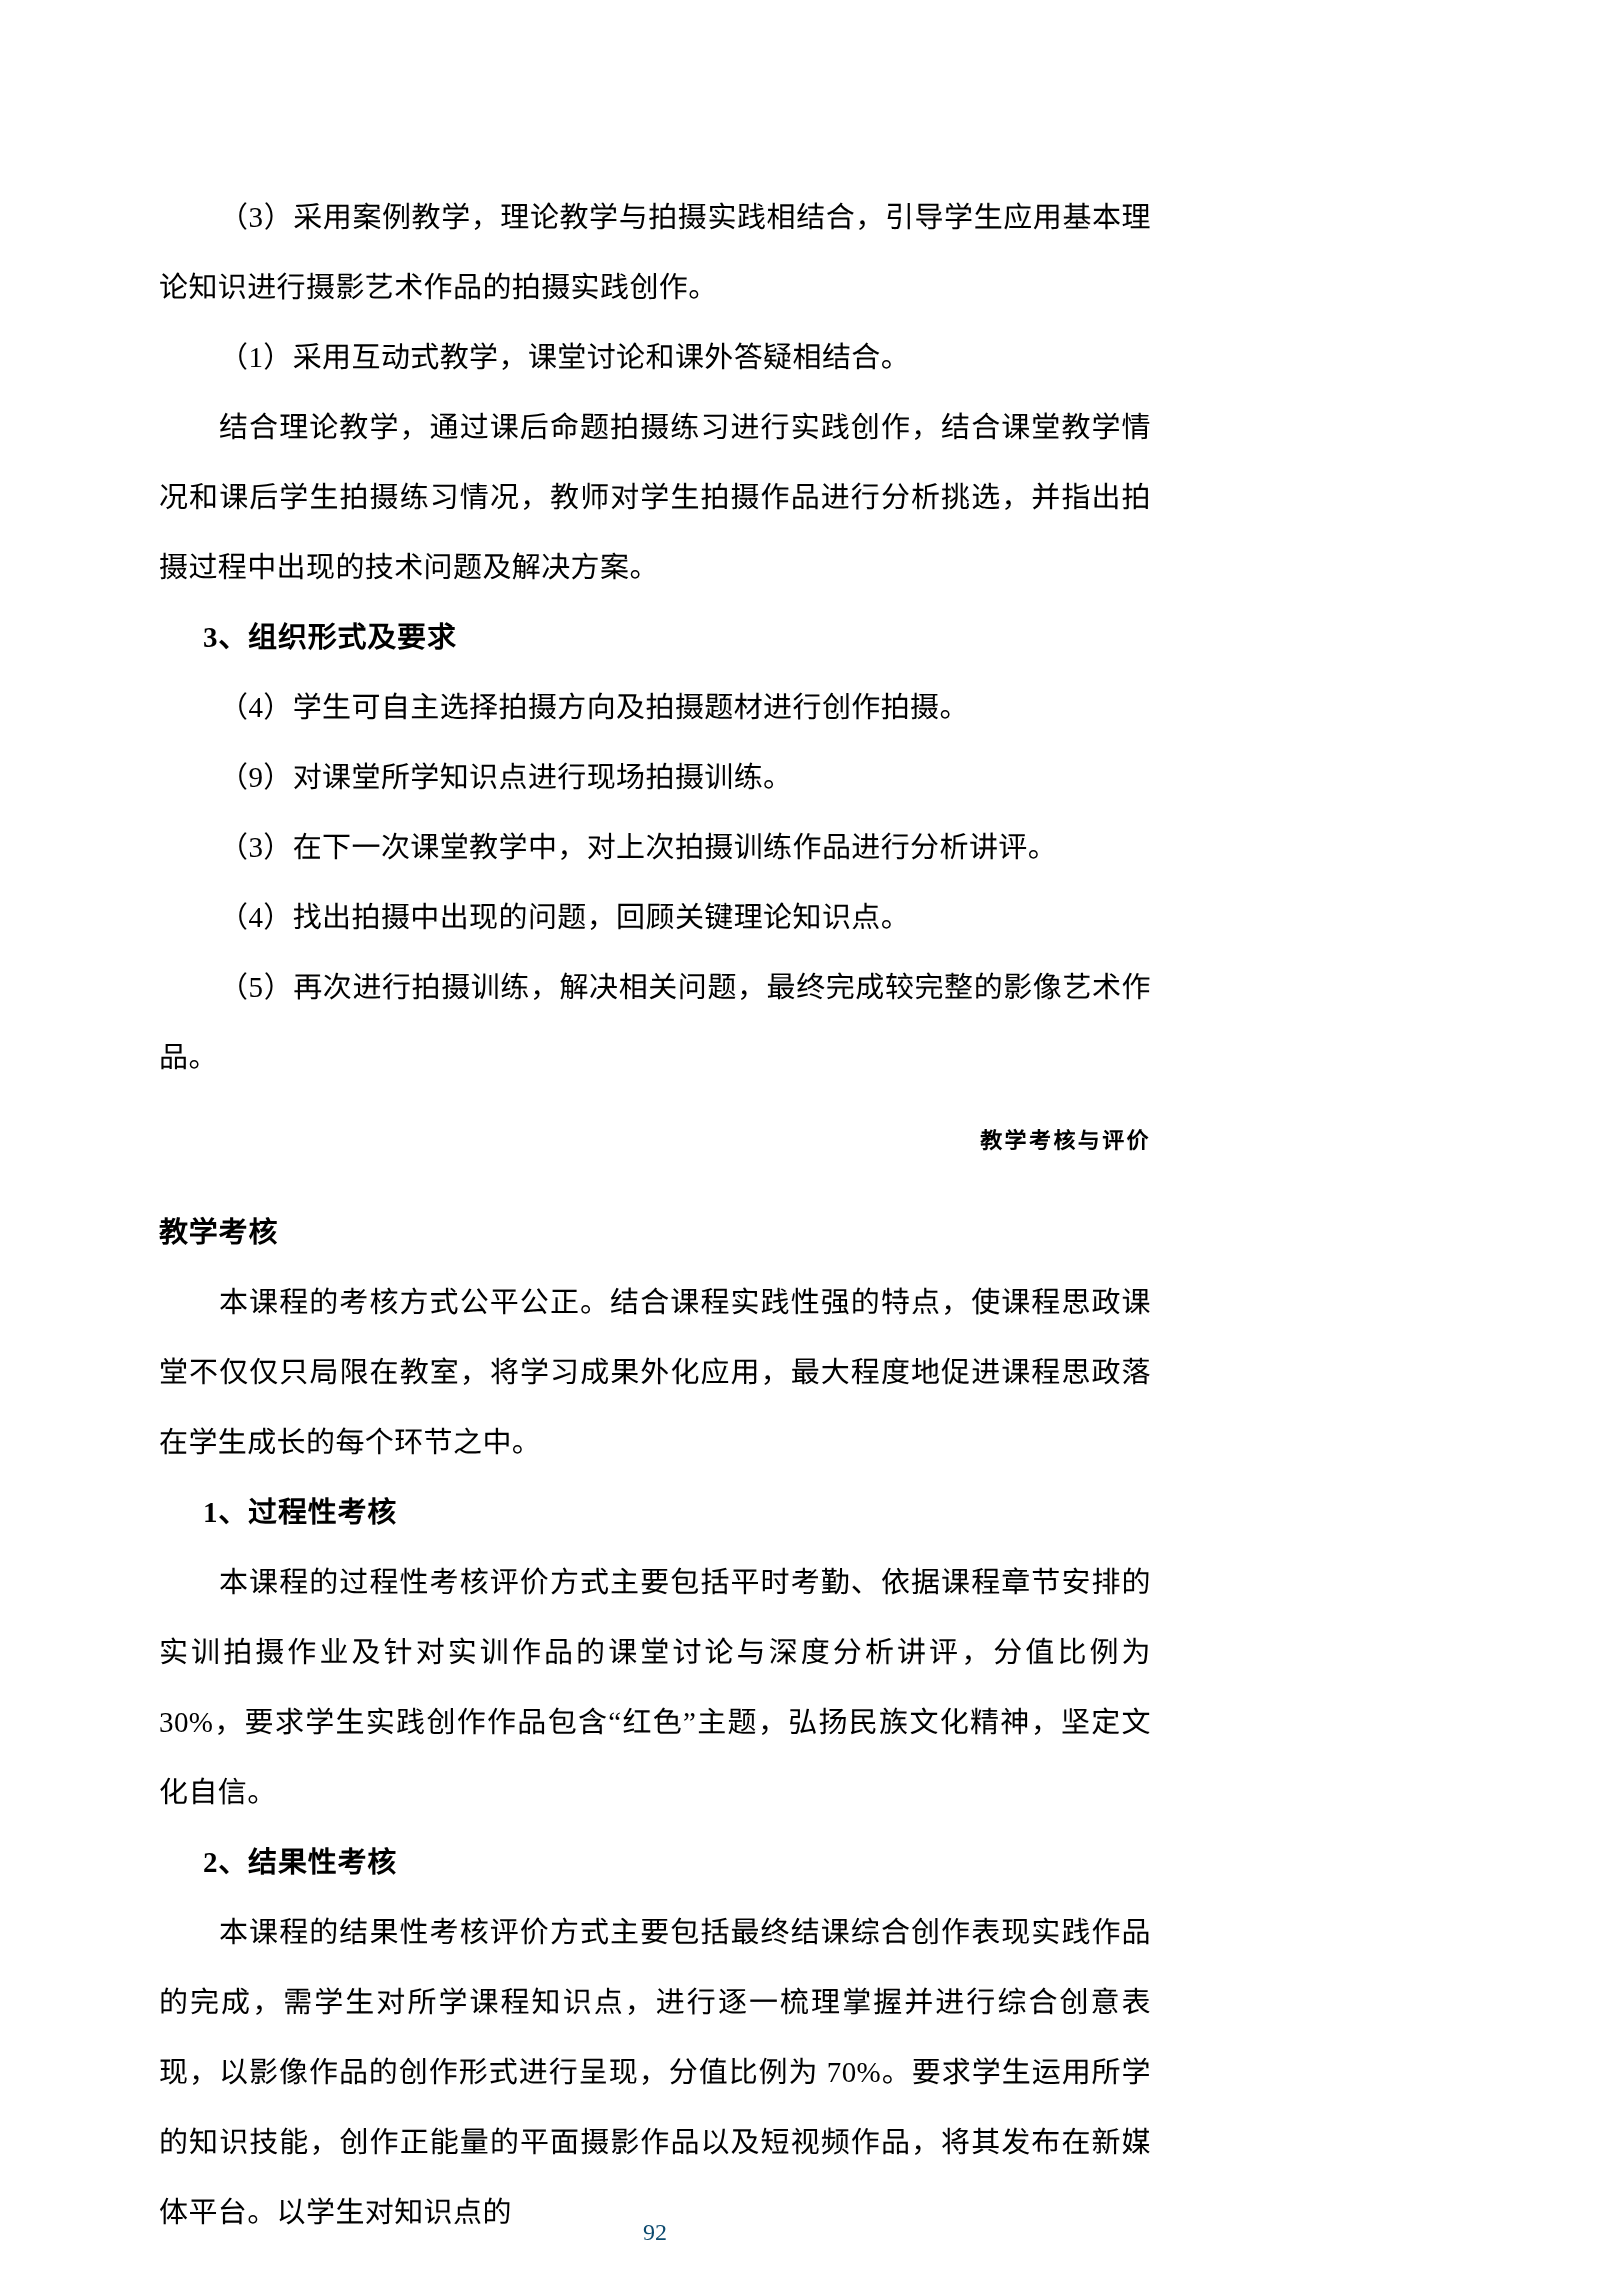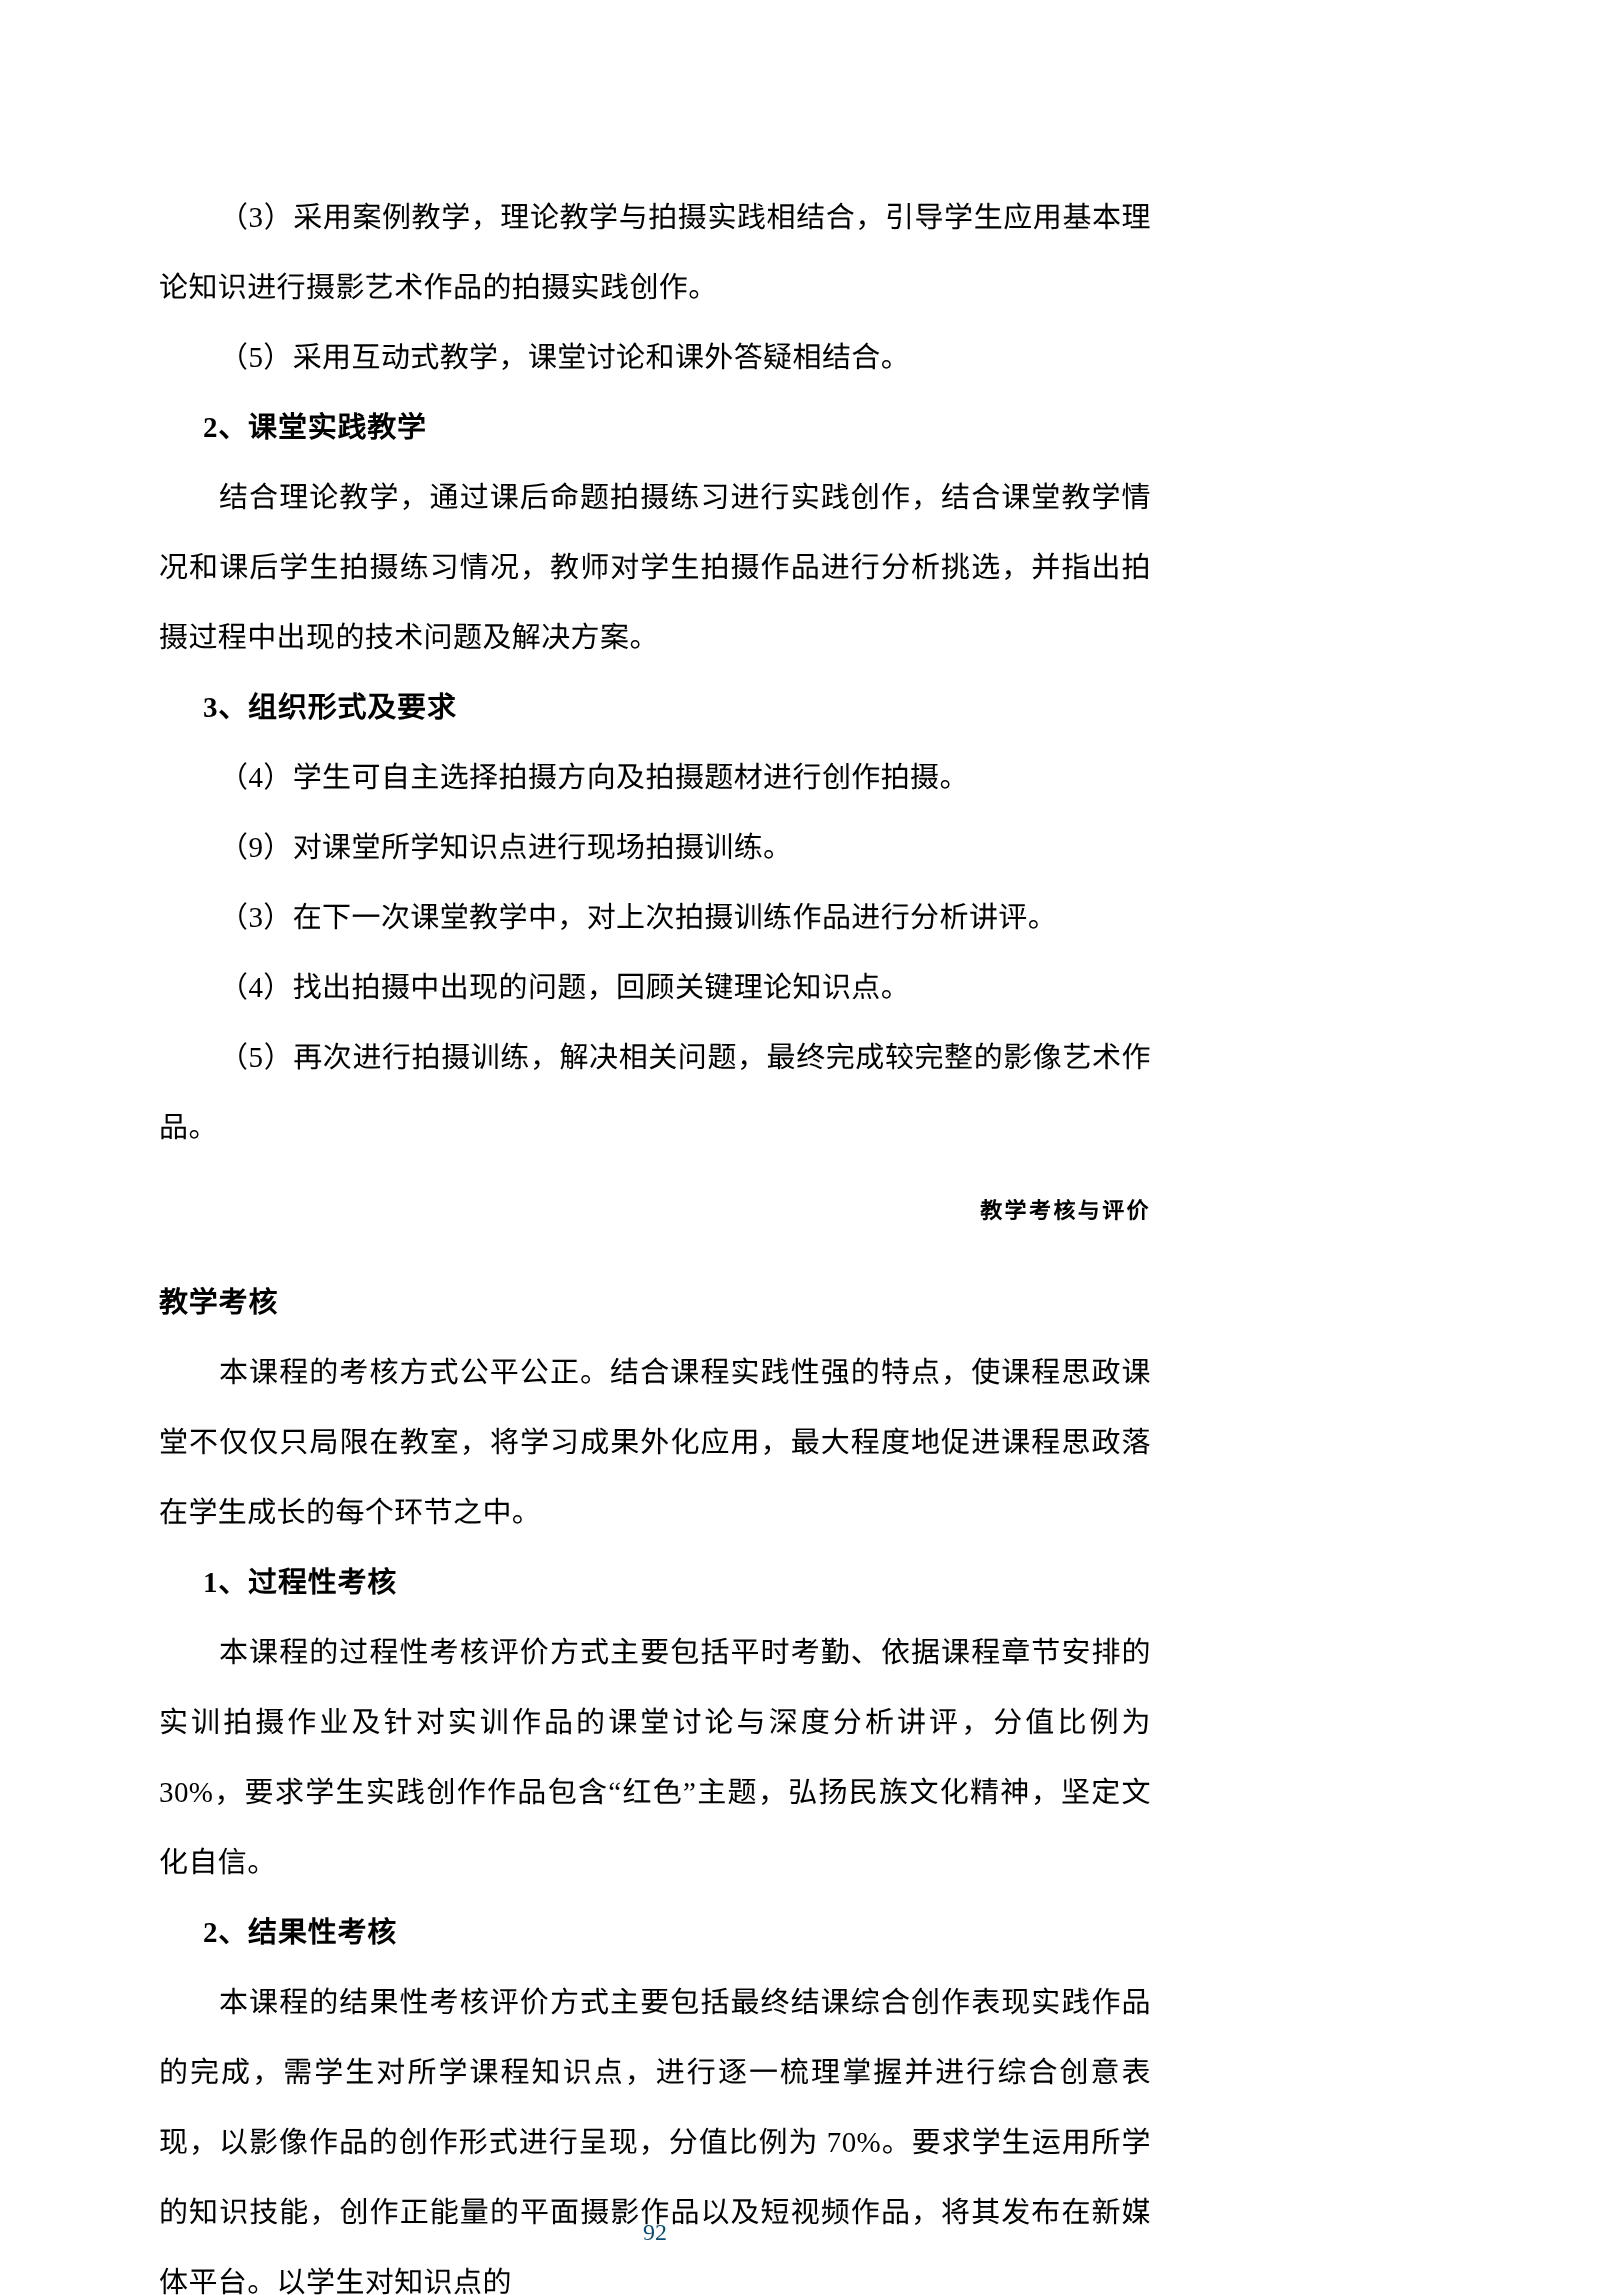--- a/index.html
+++ b/index.html
@@ -67,23 +67,22 @@
     color: #0c4a6e;
   }
 </style>
 </head>
 <body>
 
 <div class="page">
 
   <p class="body-text indent para">（3）采用案例教学，理论教学与拍摄实践相结合，引导学生应用基本理论知识进行摄影艺术作品的拍摄实践创作。</p>
 
-  <p class="body-text indent para">（5）采用互动式教学，课堂讨论和课外答疑相结合。</p>
+  <p class="body-text indent para">（1）采用互动式教学，课堂讨论和课外答疑相结合。</p>
 
-  <p class="heading-sub para">2、课堂实践教学</p>
 
   <p class="body-text indent para">结合理论教学，通过课后命题拍摄练习进行实践创作，结合课堂教学情况和课后学生拍摄练习情况，教师对学生拍摄作品进行分析挑选，并指出拍摄过程中出现的技术问题及解决方案。</p>
 
   <p class="heading-sub para">3、组织形式及要求</p>
 
   <p class="body-text indent para">（4）学生可自主选择拍摄方向及拍摄题材进行创作拍摄。</p>
 
   <p class="body-text indent para">（9）对课堂所学知识点进行现场拍摄训练。</p>
 
   <p class="body-text indent para">（3）在下一次课堂教学中，对上次拍摄训练作品进行分析讲评。</p>

